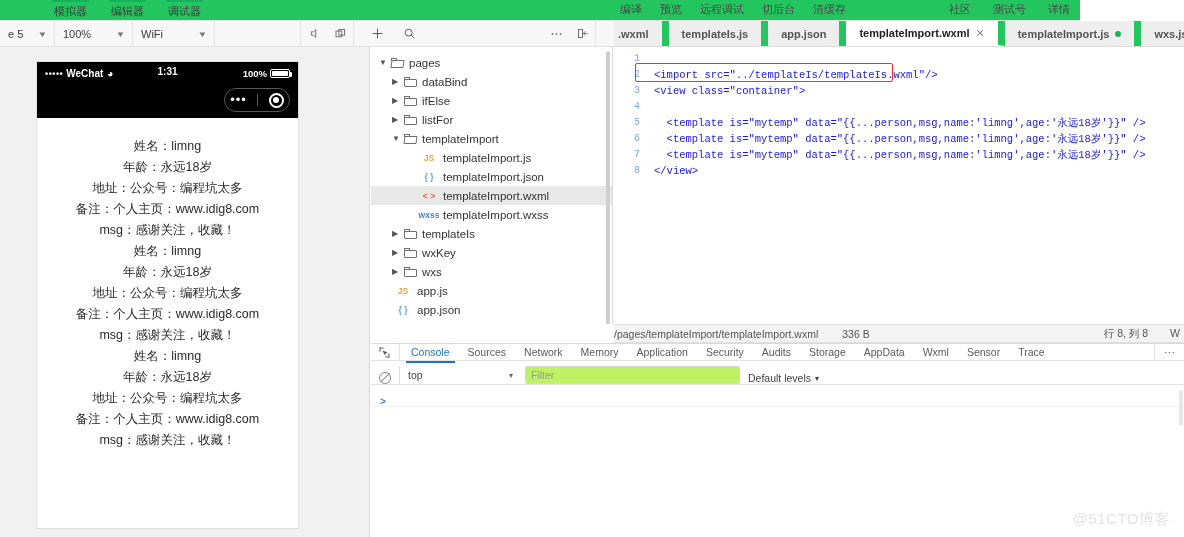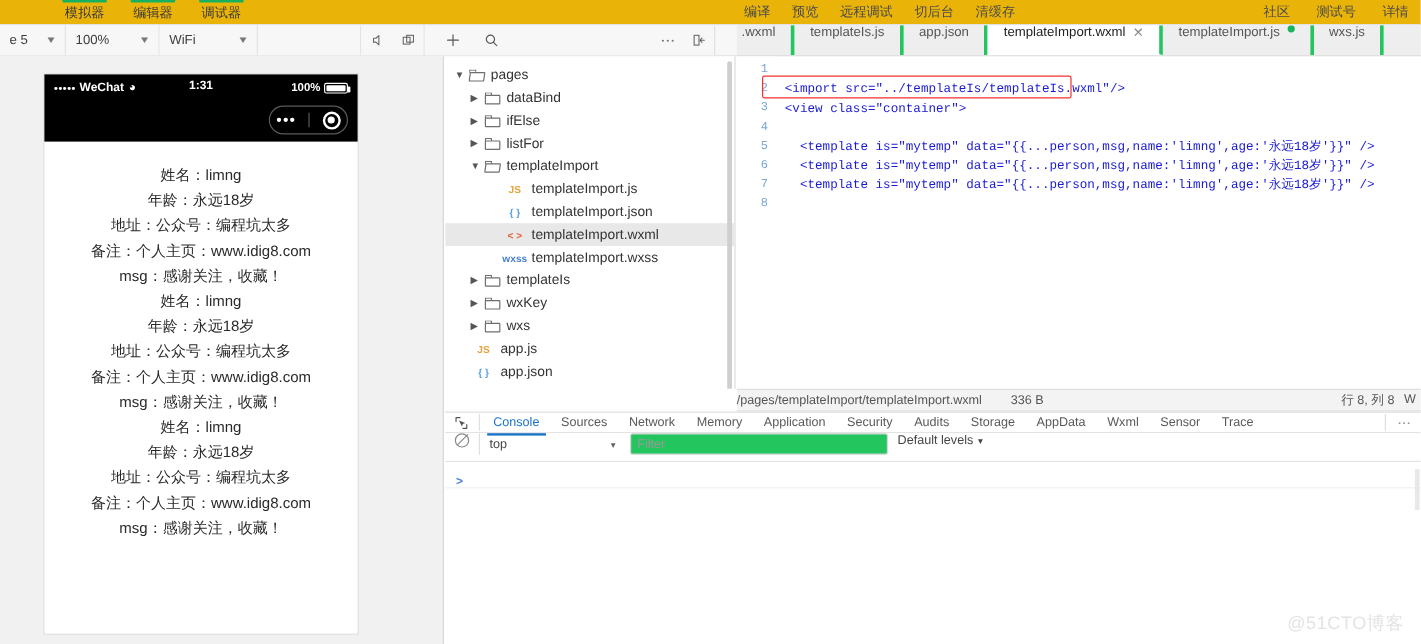--- a/index.html
+++ b/index.html
@@ -6,22 +6,22 @@
   html, body {
     width: 1184px; height: 537px;
     font-family: "Liberation Sans", "DejaVu Sans", sans-serif;
     background: #ffffff;
     overflow: hidden;
   }
   .app { position: relative; width: 1184px; height: 537px; background: #fff; }
 
   
   .topbar {
-    position: absolute; left: 0; top: 0; width: 1184px; height: 21px;
-    background: #eab308; border-bottom: 1px solid #e2e2e2;
+    position: absolute; left: 0; top: 0; width: 1080px; height: 21px;
+    background: #22c55e; border-bottom: 1px solid #e2e2e2;
     display: flex; align-items: flex-end;
   }
   .mode-group { display: flex; gap: 16px; margin-left: 50px; }
   .mode-btn {
     position: relative; font-size: 11px; color: #3b3b3b;
     padding: 0 4px 3px 4px; line-height: 12px; cursor: pointer;
   }
   .mode-btn .bar {
     position: absolute; top: -6px; left: 2px; right: 2px; height: 3px;
     background: #16b15e; border-radius: 1px;
@@ -65,23 +65,23 @@
   .explorer-tools {
     display: flex; align-items: center; height: 25px; width: 242px;
     border-right: 1px solid #e2e2e2; background: #f7f7f7;
   }
   .tabs-row {
     position: absolute; left: 614px; top: 21px; right: 0; height: 26px;
     display: flex; align-items: stretch; background: #eeeeee;
     border-bottom: 1px solid #dcdcdc; overflow: hidden;
   }
   .etab {
-    display: flex; align-items: flex-start; gap: 6px;
+    display: flex; align-items: center; gap: 6px;
     padding: 0 13px; font-size: 11px; color: #555; cursor: pointer;
-    border-right: 3px solid #22c55e; white-space: nowrap;
+    border-right: 7px solid #22c55e; white-space: nowrap; font-weight: bold;
   }
   .etab.active { background: #ffffff; color: #222; border-bottom: 1px solid #fff; }
   .etab .x { font-size: 11px; color: #8a8a8a; }
   .etab .dot { width: 6px; height: 6px; border-radius: 50%; background: #18b45c; display:inline-block; }
   .etab.clipped { padding-left: 4px; }
 
   
   .sim-pane {
     position: absolute; left: 0; top: 47px; width: 370px; bottom: 0;
     background: #f1f1f1; border-right: 1px solid #d8d8d8;
@@ -172,21 +172,21 @@
   }
 
   
   .statusstrip {
     position: absolute; left: 614px; right: 0; top: 324px; height: 19px;
     background: #f3f3f3; border-top: 1px solid #e0e0e0; border-bottom: 1px solid #e0e0e0;
     display: flex; align-items: center; font-size: 10.5px; color: #555;
   }
   .ss-path { }
   .ss-size { margin-left: 24px; }
-  .ss-right { margin-left: auto; display:flex; gap: 8px; margin-right: 4px; }
+  .ss-right { margin-left: auto; display:flex; gap: 22px; margin-right: 4px; }
 
   
   .devtools {
     position: absolute; left: 371px; right: 0; top: 343px; bottom: 0;
     background: #fff; border-top: 1px solid #d9d9d9;
   }
   .dt-tabs {
     height: 17px; display: flex; align-items: center;
     border-bottom: 1px solid #e3e3e3; background: #fff;
   }
@@ -196,38 +196,38 @@
     font-size: 10.5px; color: #5a5a5a; padding: 3px 9px 4px 9px;
     cursor: pointer; position: relative;
   }
   .dttab.active { color: #1a73c7; }
   .dttab.active::after {
     content:''; position: absolute; left:4px; right:4px; bottom:-1px; height:2px; background:#1a73c7;
   }
   .dt-more { margin-left:auto; margin-right: 10px; display:flex; align-items:center; gap:8px; }
   .vdots { font-size: 11px; color: #777; line-height: 9px; letter-spacing: 0; writing-mode: vertical-rl; }
   .dt-filterbar {
-    height: 24px; display: flex; align-items: flex-start; gap: 8px;
+    height: 24px; display: flex; align-items: flex-end; gap: 8px;
     border-bottom: 1px solid #e3e3e3; padding: 0 8px; background: #fff;
   }
   .ban {
     width: 12px; height: 12px; border-radius: 50%; border: 1.4px solid #8a8a8a;
     position: relative;
   }
   .ban::after { content:''; position:absolute; left:-1px; top:4.2px; width:13px; height:1.4px; background:#8a8a8a; transform: rotate(-45deg); }
   .ctx-sel {
     width: 118px; height: 18px; display: flex; align-items: center;
     font-size: 10.5px; color: #444; padding: 0 4px; position: relative;
     border-left: 1px solid #e0e0e0; padding-left: 8px;
   }
   .ctx-sel .chev2 { margin-left: auto; font-size: 8px; color: #666; }
   .filter-in {
     width: 215px; height: 18px; border: 1px solid #d6d6d6; border-radius: 2px;
     font-size: 10.5px; color: #333; padding: 0 5px;
-    font-family: "Liberation Sans", sans-serif; background: #22c55e;
+    font-family: "Liberation Sans", sans-serif; background: #bef264;
   }
   .filter-in::placeholder { color: #9a9a9a; }
   .levels { font-size: 10.5px; color: #444; display:flex; align-items:center; gap:4px; cursor: pointer;}
   .console-body { position: absolute; left:0; right:0; top: 47px; bottom: 0; background:#fff; }
   .prompt-row { display: flex; align-items: flex-start; padding: 5px 0 0 9px; border-bottom: 1px solid #f0f0f0; height: 16px;}
   .prompt-arrow { color: #4a7fe0; font-size: 10px; font-weight: bold;}
   .console-scroll { position:absolute; right:1px; top:0; width:4px; height:34px; background:#e8e8e8; }
 
   .watermark {
     position: absolute; right: 14px; bottom: 8px;
@@ -515,20 +515,21 @@
         <div>8</div>
       </div>
     <div class="codearea" id="codearea">
         <div class="codeline">&nbsp;</div>
         <div class="codeline">&lt;import src="../templateIs/templateIs.wxml"/&gt;</div>
         <div class="codeline">&lt;view class="container"&gt;</div>
         <div class="codeline">&nbsp;</div>
         <div class="codeline">  &lt;template is="mytemp" data="{{...person,msg,name:'limng',age:'永远18岁'}}" /&gt;</div>
         <div class="codeline">  &lt;template is="mytemp" data="{{...person,msg,name:'limng',age:'永远18岁'}}" /&gt;</div>
         <div class="codeline">  &lt;template is="mytemp" data="{{...person,msg,name:'limng',age:'永远18岁'}}" /&gt;</div>
+        <div class="codeline">&lt;/view&gt;</div>
       </div>
     <div class="hl-box"></div>
   </div>
 
   <div class="statusstrip">
     <span class="ss-path">/pages/templateImport/templateImport.wxml</span>
     <span class="ss-size">336 B</span>
     <span class="ss-right">
       <span>行 8, 列 8</span>
       <span>W</span>

